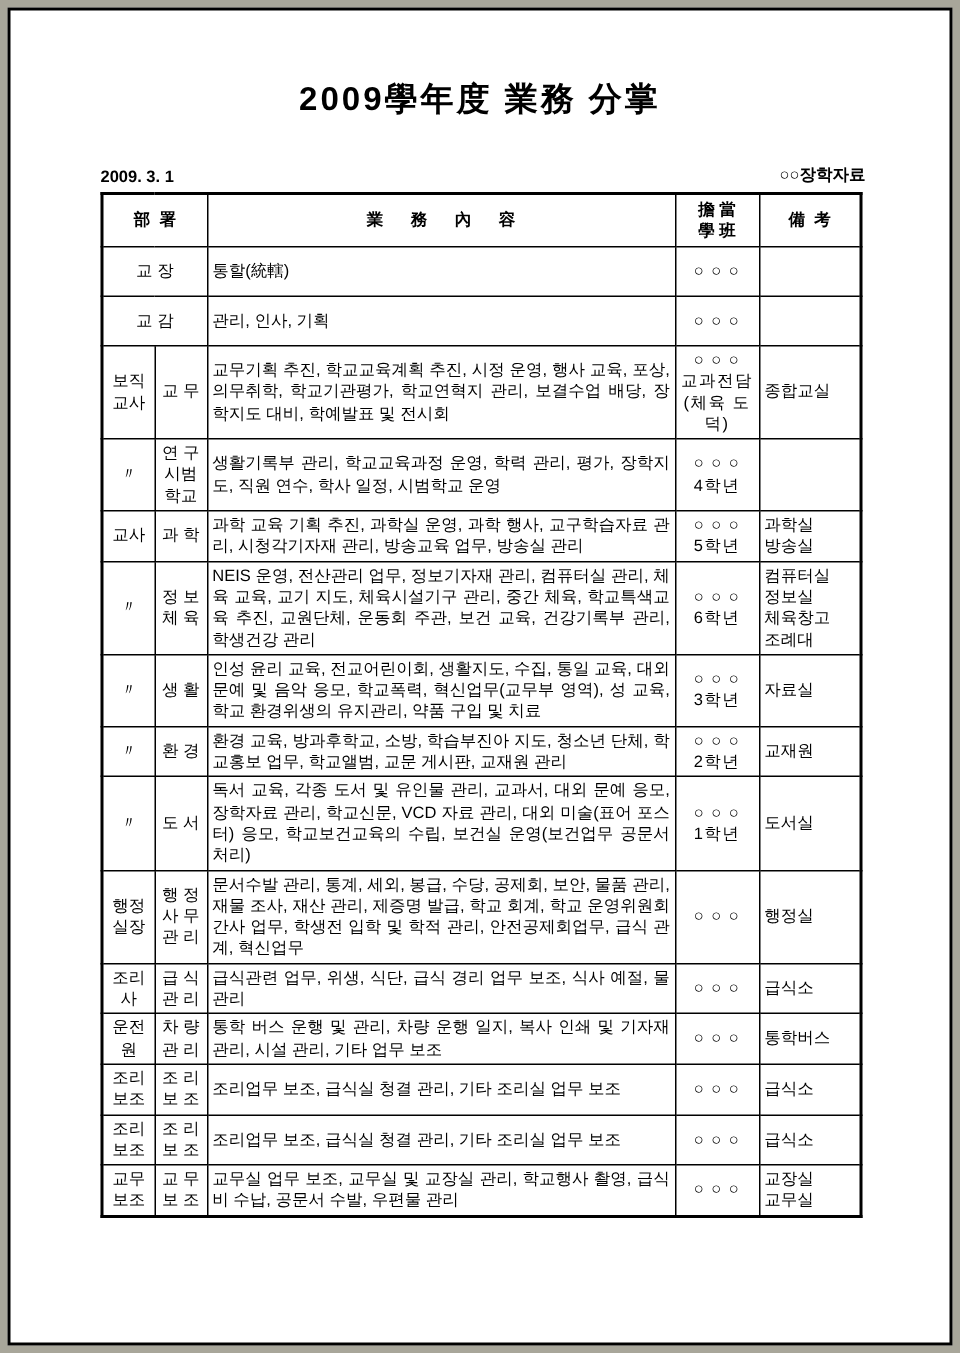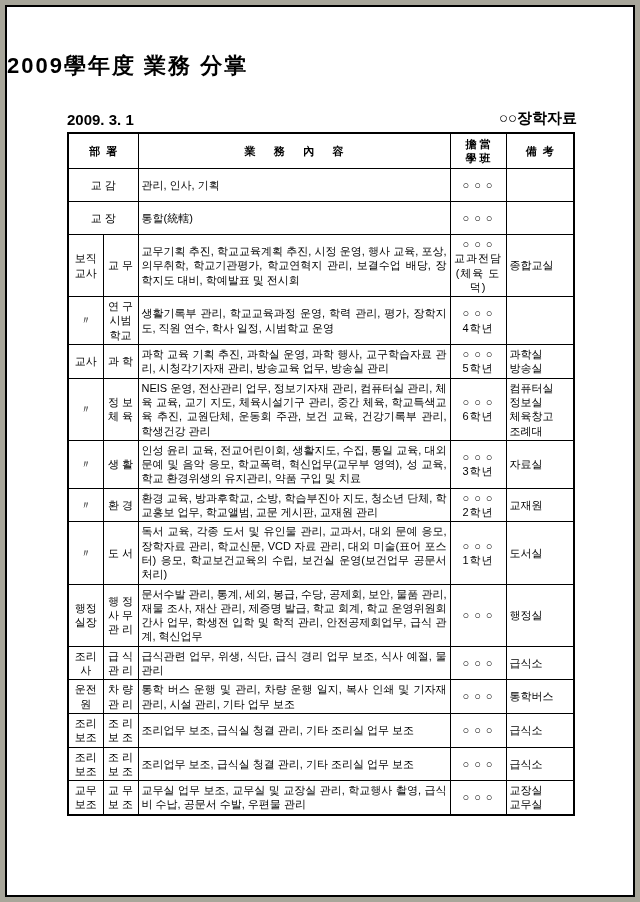--- a/index.html
+++ b/index.html
@@ -13,30 +13,31 @@
     box-sizing: border-box;
     position: absolute;
     left: 5px; top: 5px;
     width: 630px; height: 892px;
     background: #ffffff;
     border: 2px solid #000;
     overflow: hidden;
   }
   .doc-title {
     margin: 44px 0 0 0;
+    text-align: center;
     font-size: 22px;
     font-weight: bold;
     letter-spacing: 2px;
   }
   .meta-row {
     display: flex;
     justify-content: space-between;
     align-items: flex-end;
     margin: 28px 56px 4px 60px;
-    font-size: 15px;
+    font-size: 11px;
     font-weight: bold;
   }
   table.duty {
     border-collapse: collapse;
     table-layout: fixed;
     margin: 2px 0 0 60px;
     width: 506px;
     border: 2px solid #000;
     font-size: 11px;
   }
@@ -82,28 +83,28 @@
       <tr>
         <th colspan="2">部  署</th>
         <th>業      務      內      容</th>
         <th>擔 當
 學 班</th>
         <th>備  考</th>
       </tr>
     </thead>
     <tbody id="table-body">
         <tr>
+          <td class="dept-cell" colspan="2">교  장</td>
+          <td class="content-cell">통할(統轄)</td>
+          <td class="class-cell">○ ○ ○</td>
+          <td class="remarks-cell"></td>
+        </tr>
+        <tr>
           <td class="dept-cell" colspan="2">교  감</td>
           <td class="content-cell">관리, 인사, 기획</td>
-          <td class="class-cell">○ ○ ○</td>
-          <td class="remarks-cell"></td>
-        </tr>
-        <tr>
-          <td class="dept-cell" colspan="2">교  장</td>
-          <td class="content-cell">통할(統轄)</td>
           <td class="class-cell">○ ○ ○</td>
           <td class="remarks-cell"></td>
         </tr>
         <tr>
           <td class="dept-cell">보직
 교사</td>
           <td class="dept-cell">교 무</td>
           <td class="content-cell">교무기획 추진, 학교교육계획 추진, 시정 운영, 행사 교육, 포상, 의무취학, 학교기관평가, 학교연혁지 관리, 보결수업 배당, 장학지도 대비, 학예발표 및 전시회</td>
           <td class="class-cell">○ ○ ○
 교과전담

